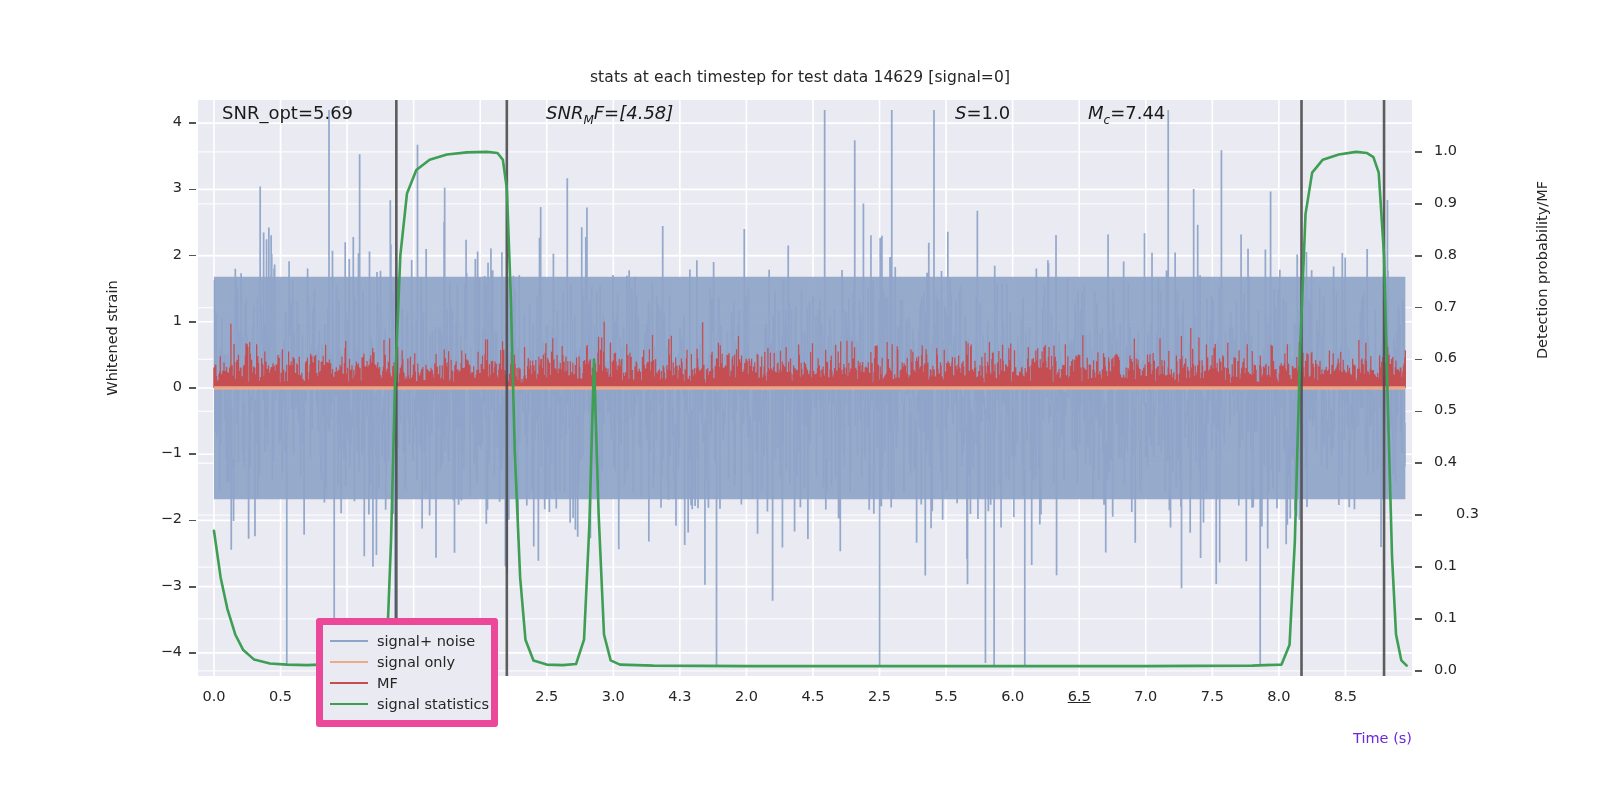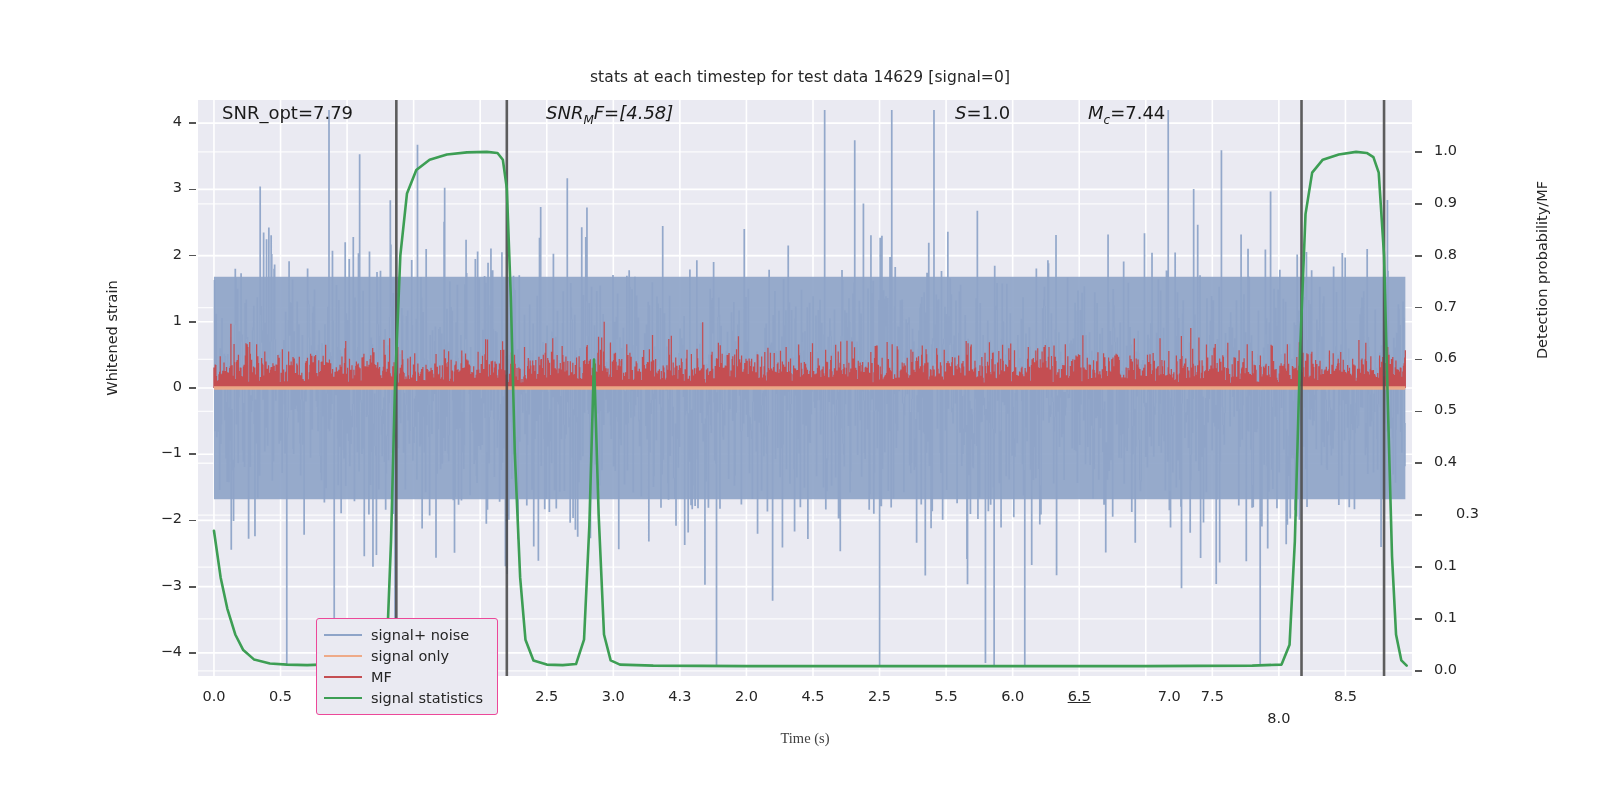--- a/index.html
+++ b/index.html
@@ -63,24 +63,23 @@
     transform-origin: center center;
     text-align: center;
     font-size: 14.5px;
     color: #262626;
   }
   #xlabel {
     position: absolute;
     left: 198px;
     top: 730px;
     width: 1214px;
-    text-align: center;
-    font-size: 14.5px;
-    color: #404040;
-    font-family: Liberation Serif, serif;
+    text-align: right;
+    font-size: 14.5px;
+    color: #6d28d9;
   }
   
   .tick-label {
     position: absolute;
     font-size: 14.5px;
     color: #262626;
     white-space: nowrap;
   }
   .ytick-left  { text-align: right; width: 60px; }
   .ytick-right { text-align: left;  width: 60px; }
@@ -102,21 +101,21 @@
     vertical-align: sub;
     font-style: italic;
   }
   
   #legend {
     position: absolute;
     left: 316px;
     top: 618px;
     width: 182px;
     background: #eaeaf2;
-    border: 1px solid #ec4899;
+    border: 7px solid #ec4899;
     border-radius: 3px;
     padding: 5px 7px 6px 7px;
     box-sizing: border-box;
   }
   .legend-row {
     display: flex;
     align-items: center;
     height: 21px;
   }
   .legend-swatch {
@@ -252,31 +251,31 @@
       <div class="tick-label xtick" style="left: 445.202px; top: 688px;">2.0</div>
       <div class="tick-label xtick" style="left: 511.759px; top: 688px;">2.5</div>
       <div class="tick-label xtick" style="left: 578.316px; top: 688px;">3.0</div>
       <div class="tick-label xtick" style="left: 644.873px; top: 688px;">4.3</div>
       <div class="tick-label xtick" style="left: 711.43px; top: 688px;">2.0</div>
       <div class="tick-label xtick" style="left: 777.987px; top: 688px;">4.5</div>
       <div class="tick-label xtick" style="left: 844.544px; top: 688px;">2.5</div>
       <div class="tick-label xtick" style="left: 911.101px; top: 688px;">5.5</div>
       <div class="tick-label xtick" style="left: 977.658px; top: 688px;">6.0</div>
       <div class="tick-label xtick" style="left: 1044.21px; top: 688px; text-decoration: underline;">6.5</div>
-      <div class="tick-label xtick" style="left: 1110.77px; top: 688px; text-align: right;">7.0</div>
+      <div class="tick-label xtick" style="left: 1110.77px; top: 688px;">7.0</div>
       <div class="tick-label xtick" style="left: 1177.33px; top: 688px;">7.5</div>
-      <div class="tick-label xtick" style="left: 1243.89px; top: 688px; margin-top: 22px;">8.0</div>
+      <div class="tick-label xtick" style="left: 1243.89px; top: 688px;">8.0</div>
       <div class="tick-label xtick" style="left: 1310.44px; top: 688px;">8.5</div>
     </div>
 
   <div id="ylabel-left">Whitened strain</div>
   <div id="ylabel-right">Detection probability/MF</div>
   <div id="xlabel">Time (s)</div>
 
-  <div class="annot" id="annot-snr-opt" style="left:222px; top:102px;">SNR_opt=7.79</div>
+  <div class="annot" id="annot-snr-opt" style="left:222px; top:102px;">SNR_opt=5.69</div>
 
   <div class="annot" id="annot-snr-mf" style="left:546px; top:102px;"><span class="mathit">SNR</span><span class="sub">M</span><span class="mathit">F=[4.58]</span></div>
 
   <div class="annot" id="annot-s" style="left:955px; top:102px;"><span class="mathit">S</span><span>=1.0</span></div>
 
   <div class="annot" id="annot-mc" style="left:1088px; top:102px;"><span class="mathit">M</span><span class="sub">c</span><span>=7.44</span></div>
 
   <div id="legend">
       <div class="legend-row">
         <span class="legend-swatch" style="border-top-color: rgb(142, 164, 200);"></span>

